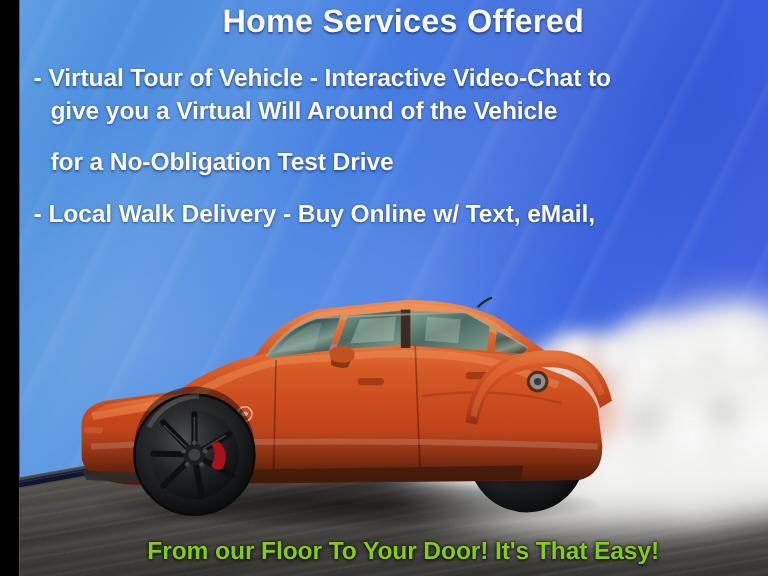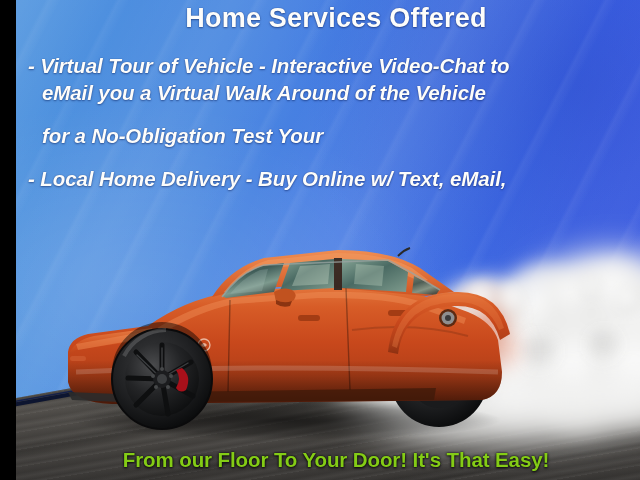--- a/index.html
+++ b/index.html
@@ -108,21 +108,20 @@
     letter-spacing: 0.2px;
     color: #fdfdfb;
     text-shadow: 0 1px 2px rgba(10,30,90,0.55), 0 0 1px rgba(10,30,90,0.6);
     white-space: nowrap;
   }
   .bullets {
     position: absolute;
     top: 52px;
     left: 0;
     width: 568px;
-    font-style: italic;
   }
   .bullet {
     margin: 0 0 16px 0;
     padding: 0 10px 0 12px;
     color: #fdfdfb;
     font-size: 20.5px;
     font-weight: bold;
     line-height: 27px;
     letter-spacing: -0.1px;
     text-shadow: 0 1px 2px rgba(10,30,90,0.5), 0 0 1px rgba(10,30,90,0.55);
@@ -422,25 +421,25 @@
 
     <path d="M372,352 q6,-58 66,-60 q46,-2 56,42 l-10,6 q-10,-36 -46,-34 q-50,2 -56,48 Z" fill="url(#bodyG)"></path>
     <path d="M376,346 q10,-50 62,-52 q40,-2 50,34 l-5,2 q-12,-30 -45,-28 q-48,2 -57,46 Z" fill="#ea8048" opacity="0.35"></path>
   </svg>
 
   <div class="headline">Home Services Offered</div>
 
   <div class="bullets">
     <p class="bullet">
       <span class="l1">- Virtual Tour of Vehicle - Interactive Video-Chat to</span>
-      <span class="l2">eMail you a Virtual Walk Around of the Vehicle</span>
+      <span class="l2">give you a Virtual Will Around of the Vehicle</span>
     </p>
     <p class="bullet">
-      <span class="l2">for a No-Obligation Test Your</span>
+      <span class="l2">for a No-Obligation Test Drive</span>
     </p>
     <p class="bullet">
-      <span class="l1">- Local Home Delivery - Buy Online w/ Text, eMail,</span>
+      <span class="l1">- Local Walk Delivery - Buy Online w/ Text, eMail,</span>
     </p>
   </div>
 
   <div class="tagline">From our Floor To Your Door!  It's That Easy!</div>
 
 </div>
 
 </body></html>

